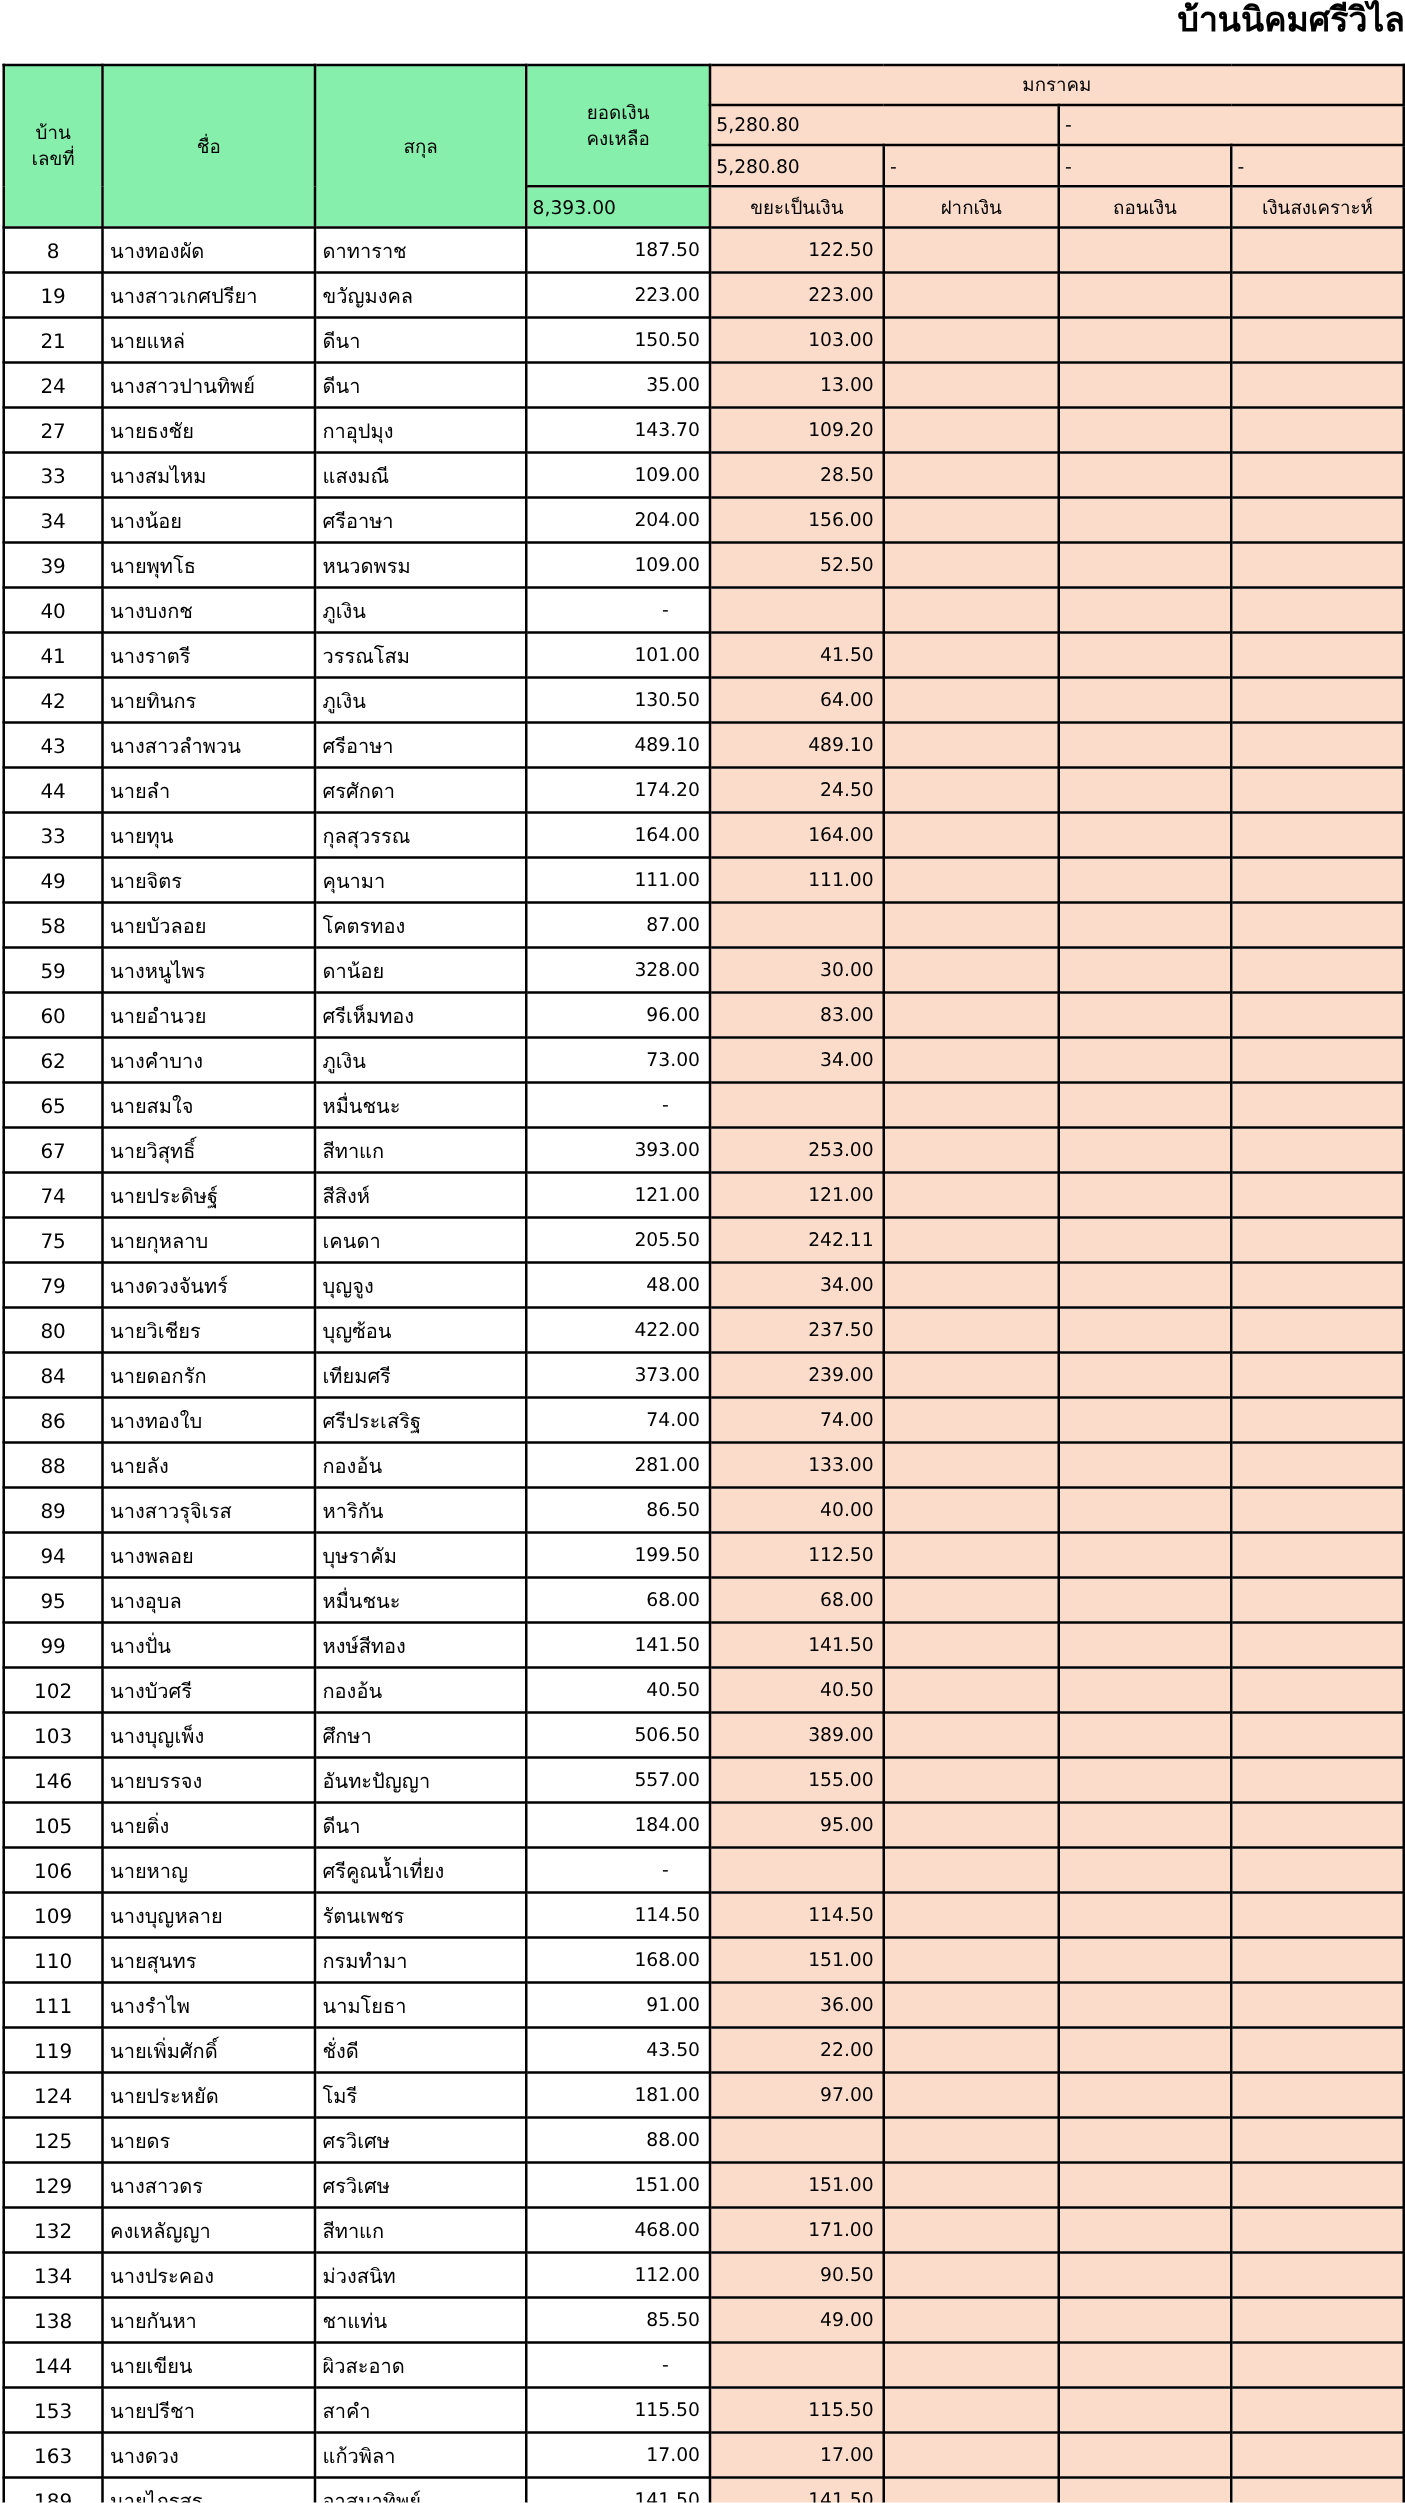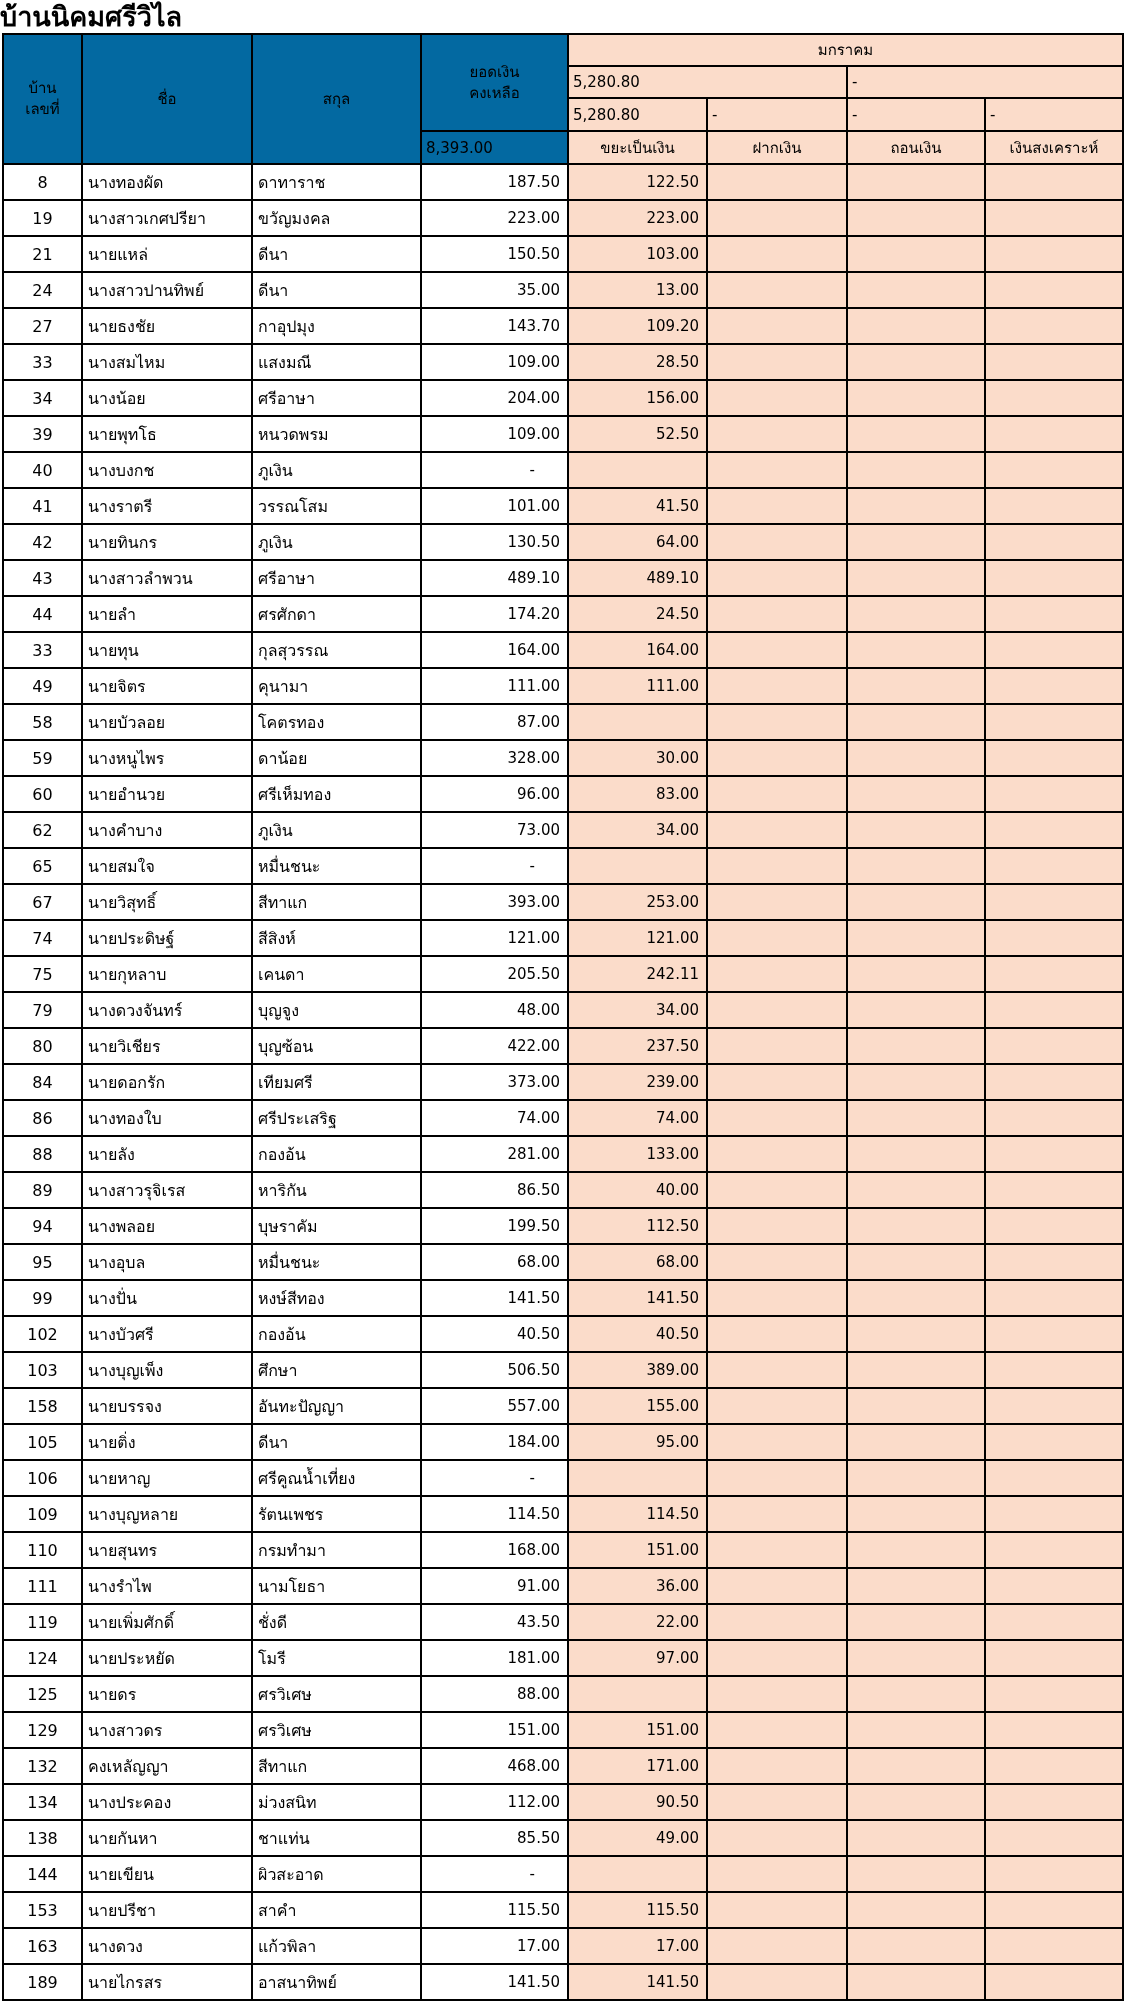--- a/index.html
+++ b/index.html
@@ -4,22 +4,22 @@
 <style>
   * { box-sizing: border-box; }
   html, body { margin: 0; padding: 0; }
   body {
     width: 1124px; height: 2002px;
     background: #ffffff; color: #000000;
     font-family: "DejaVu Sans", "Liberation Sans", sans-serif;
     overflow: hidden;
   }
   .title {
-    height: 33px; line-height: 33px;
-    text-align: left;
+    height: 51px; line-height: 33px;
+    text-align: right;
     font-size: 27px; font-weight: bold;
   }
   table.ledger {
     border-collapse: collapse;
     table-layout: fixed;
     width: 1120px;
     margin-left: 2px;
   }
   .ledger th, .ledger td {
     border: 2px solid #000000;
@@ -29,21 +29,21 @@
     white-space: nowrap;
     font-size: 15px;
   }
   thead th { text-align: center; vertical-align: middle; }
   tr.h1 { height: 32px; }
   tr.h2 { height: 32px; }
   tr.h3 { height: 33px; }
   tr.h4 { height: 33px; }
   tbody tr { height: 36px; }
   .pink { background: #fbdcca; }
-  .white { background: #0369a1; }
+  .white { background: #86efac; }
   .two-line { line-height: 21px; font-size: 15px; }
   .month-lbl { font-size: 19px; margin-top: 19px; }
   .num { text-align: left; padding-right: 6px; }
   .num-lg { font-size: 17px; }
   .bold { font-weight: bold; }
   .dash-lg { padding-right: 46px; }
   .dash-md { padding-right: 38px; }
   td.c-no { text-align: center; font-size: 16px; }
   td.c-name { text-align: left; padding-left: 5px; font-size: 16px; }
   td.c-num { text-align: right; padding-right: 7px; font-size: 15px; }
@@ -432,21 +432,21 @@
         <td class="c-no">103</td>
         <td class="c-name">นางบุญเพ็ง</td>
         <td class="c-name">ศึกษา</td>
         <td class="c-num">506.50</td>
         <td class="c-num pink">389.00</td>
         <td class="pink"></td>
         <td class="pink"></td>
         <td class="pink"></td>
       </tr>
       <tr>
-        <td class="c-no">158</td>
+        <td class="c-no">146</td>
         <td class="c-name">นายบรรจง</td>
         <td class="c-name">อันทะปัญญา</td>
         <td class="c-num">557.00</td>
         <td class="c-num pink">155.00</td>
         <td class="pink"></td>
         <td class="pink"></td>
         <td class="pink"></td>
       </tr>
       <tr>
         <td class="c-no">105</td>

